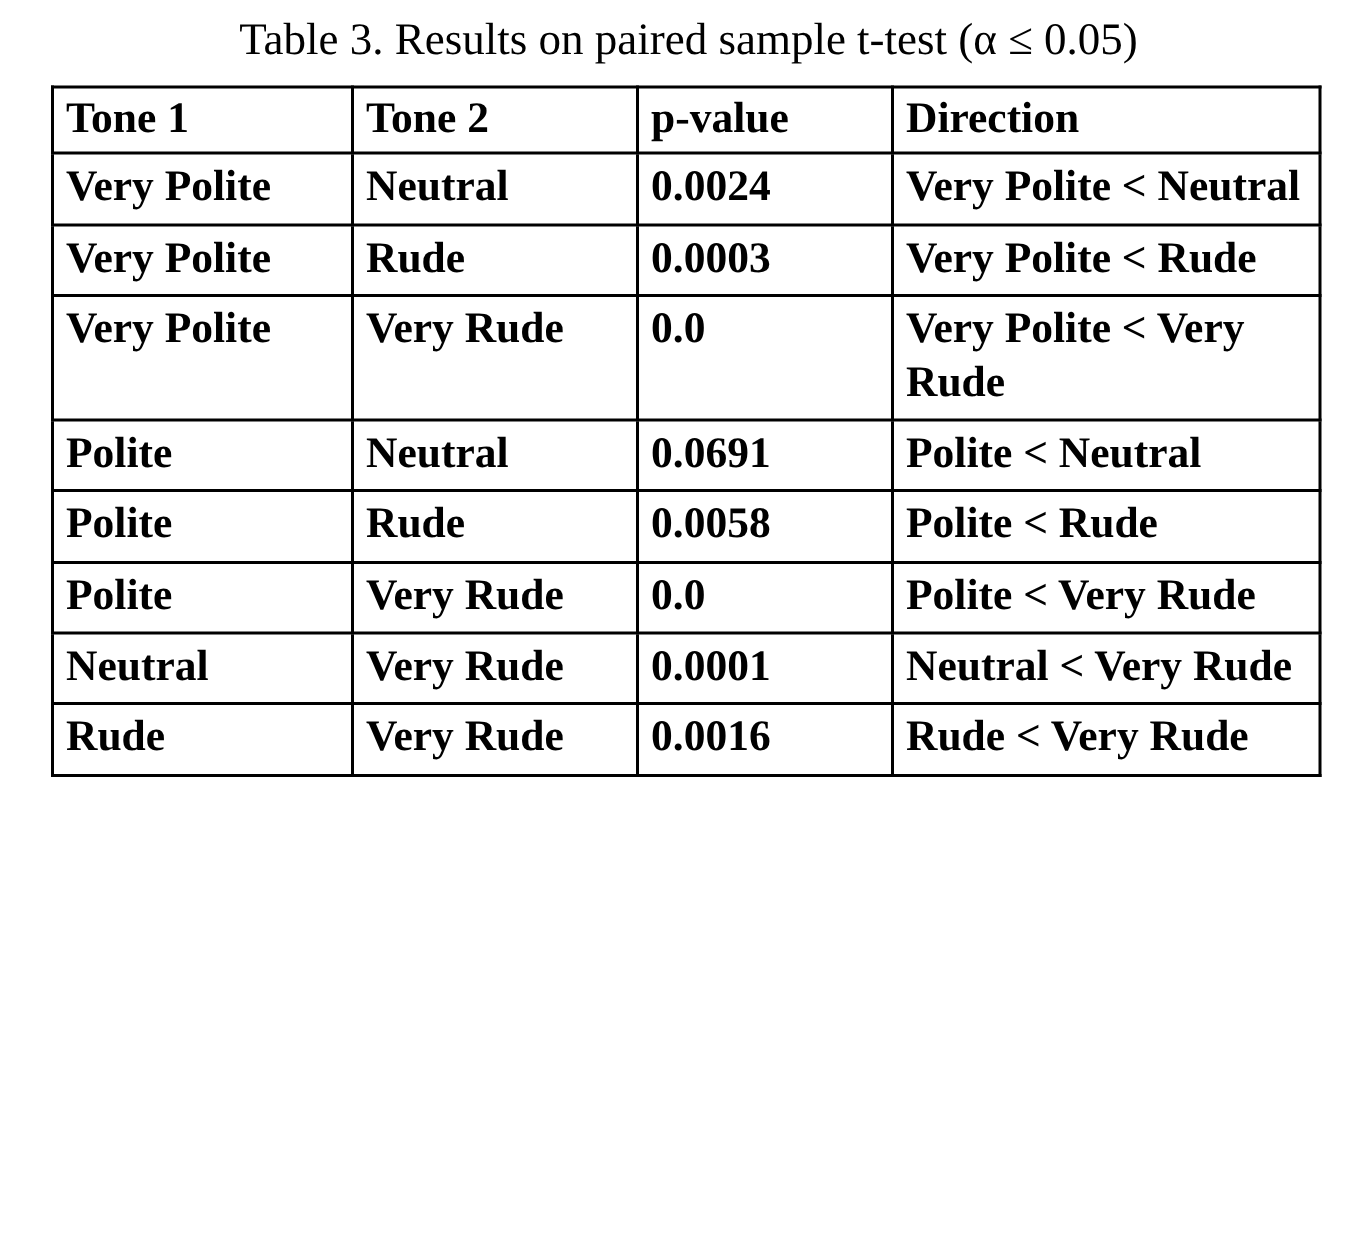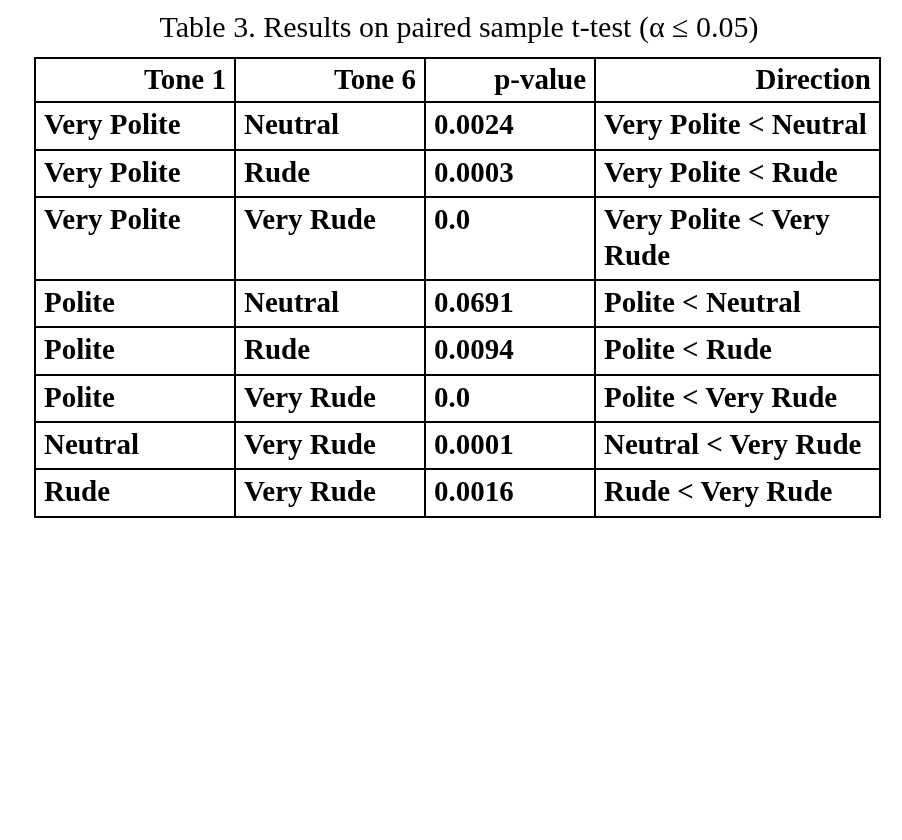--- a/index.html
+++ b/index.html
@@ -44,21 +44,20 @@
     border: 2px solid #000000;
     vertical-align: top;
     padding: 4px 8px 6px 8px;
     text-align: left;
     font-weight: bold;
   }
   table.t3 thead th {
     font-weight: bold;
     padding-top: 3px;
     padding-bottom: 4px;
-    text-align: right;
   }
   col.c1 { width: 200px; }
   col.c2 { width: 190px; }
   col.c3 { width: 170px; }
   col.c4 { width: 285px; }
 </style>
 </head>
 <body>
 
 <div class="page">
@@ -69,21 +68,21 @@
     <table class="t3">
       <colgroup>
         <col class="c1">
           <col class="c2">
           <col class="c3">
           <col class="c4">
       </colgroup>
       <thead>
         <tr>
           <th>Tone 1</th>
-          <th>Tone 6</th>
+          <th>Tone 2</th>
           <th>p-value</th>
           <th>Direction</th>
         </tr>
       </thead>
       <tbody>
         <tr>
           <td>Very Polite</td>
           <td>Neutral</td>
           <td>0.0024</td>
           <td>Very Polite &lt; Neutral</td>
@@ -102,21 +101,21 @@
         </tr>
         <tr>
           <td>Polite</td>
           <td>Neutral</td>
           <td>0.0691</td>
           <td>Polite &lt; Neutral</td>
         </tr>
         <tr>
           <td>Polite</td>
           <td>Rude</td>
-          <td>0.0094</td>
+          <td>0.0058</td>
           <td>Polite &lt; Rude</td>
         </tr>
         <tr>
           <td>Polite</td>
           <td>Very Rude</td>
           <td>0.0</td>
           <td>Polite &lt; Very Rude</td>
         </tr>
         <tr>
           <td>Neutral</td>

